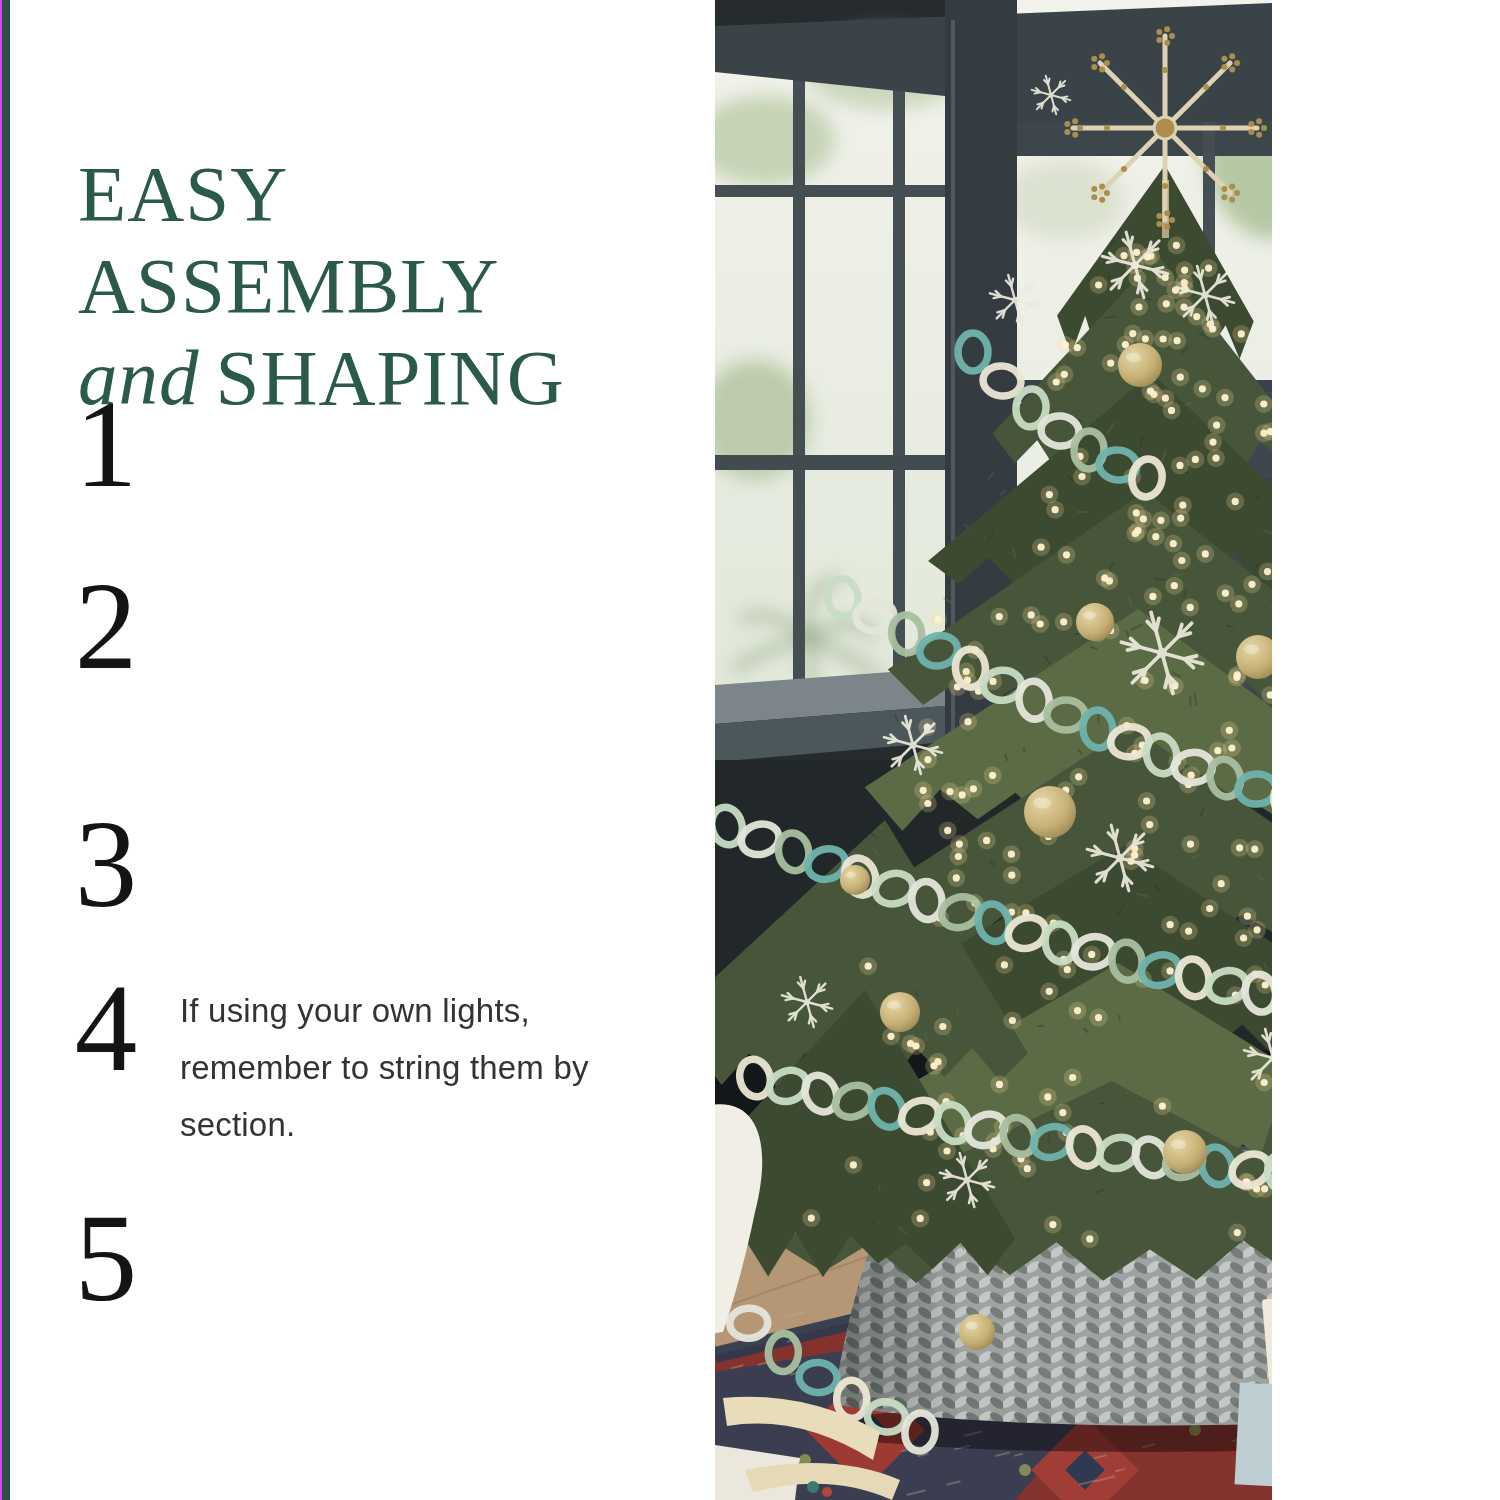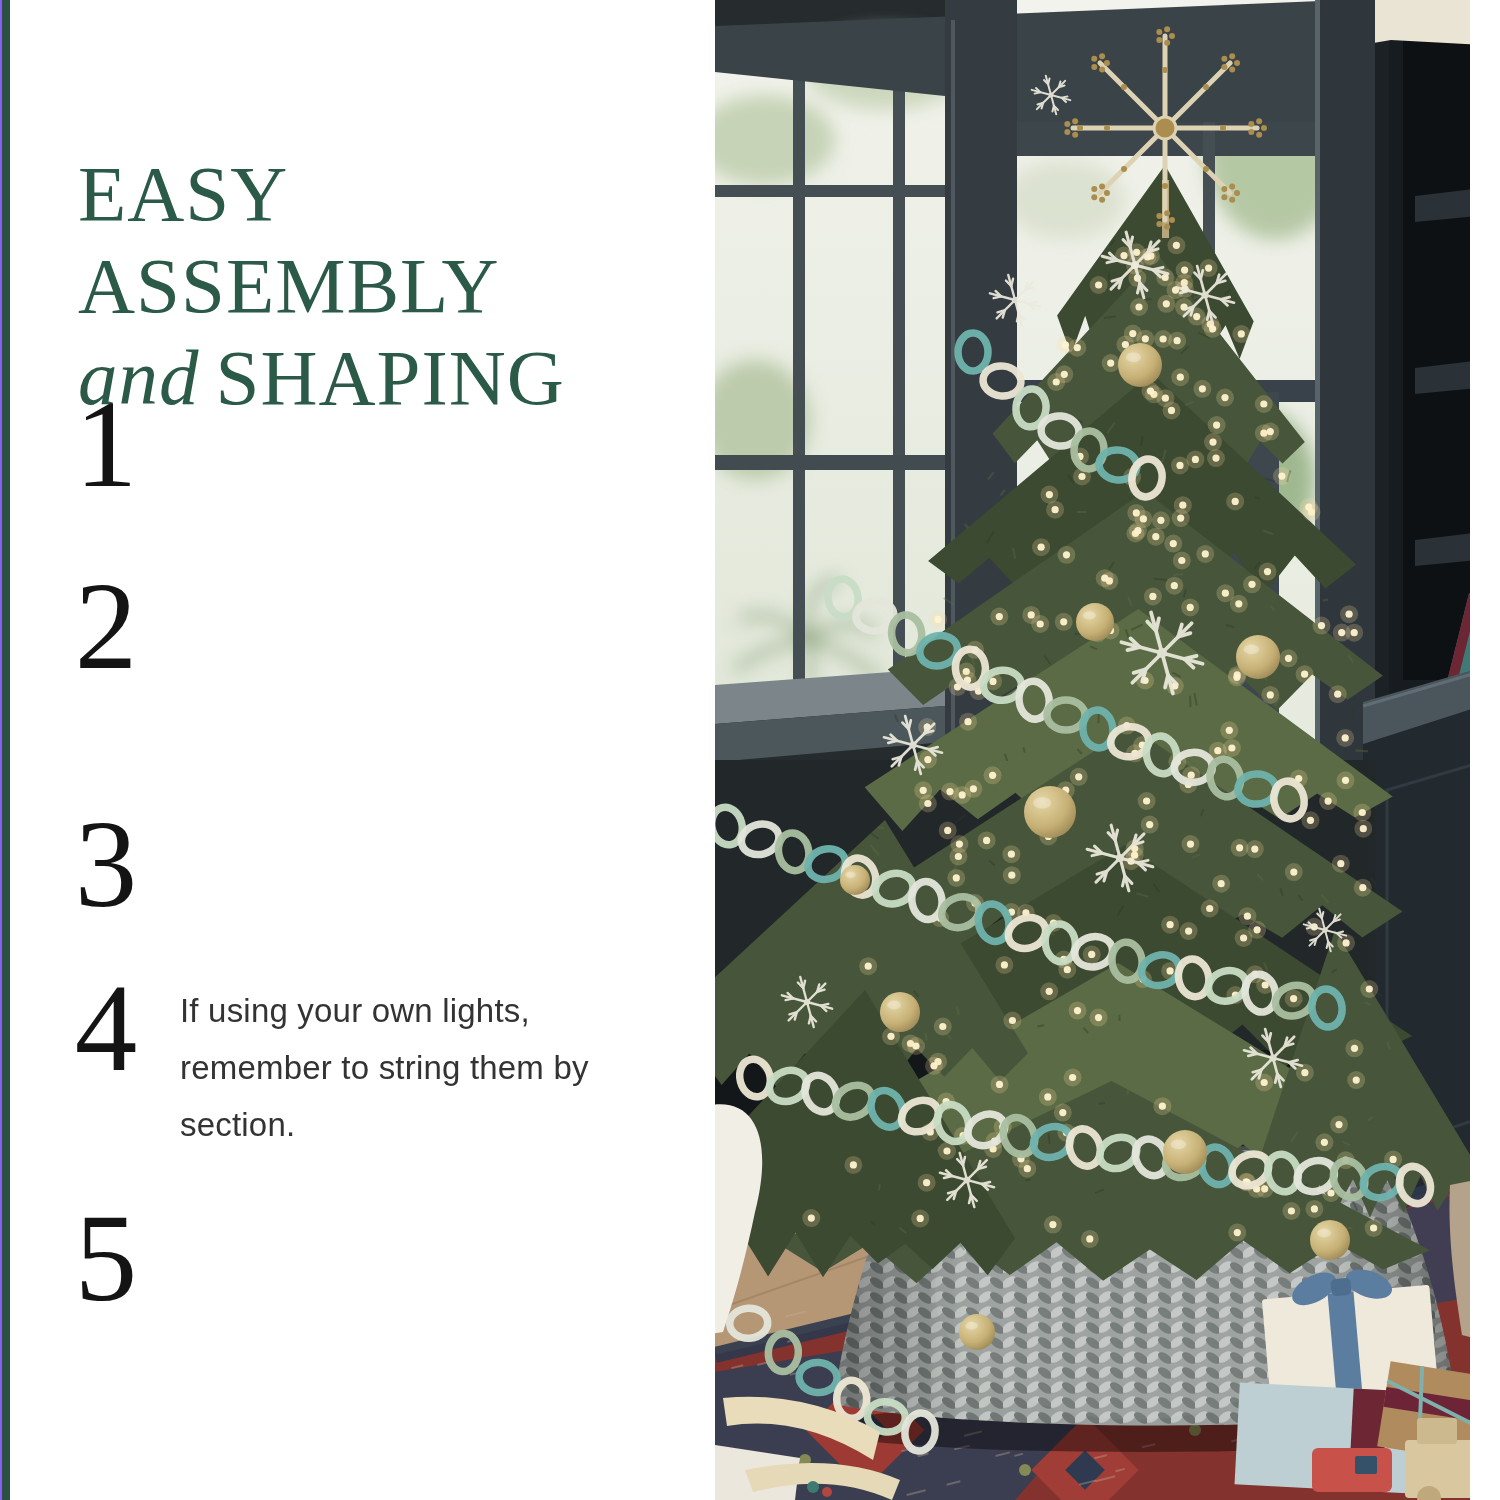--- a/index.html
+++ b/index.html
@@ -1,16 +1,16 @@
 <!DOCTYPE html>
 <html><head>
 <meta charset="utf-8">
 <style>
   html,body{margin:0;padding:0;}
-  #stage{position:relative;width:1470px;height:1500px;background:#8b5cf6;overflow:hidden;
+  #stage{position:relative;width:1272px;height:1500px;background:#d946ef;overflow:hidden;
          font-family:"Liberation Sans",sans-serif;text-decoration:underline;}
   #accent-bar{position:absolute;left:2px;top:0;width:8px;height:1500px;background:#2a5143;}
   #left-panel{position:absolute;left:10px;top:0;width:705px;height:1500px;background:#ffffff;}
   #title{position:absolute;left:68px;top:148px;color:#2b5a48;
          font-family:"Liberation Serif",serif;font-size:79px;line-height:92px;letter-spacing:1px;}
   #title .t-italic{font-style:italic;text-transform:lowercase;margin-right:16px;}
   .step{position:absolute;left:40px;width:640px;}
   .step-num{position:absolute;left:0;top:-16px;width:112px;text-align:center;
             font-family:"Liberation Serif",serif;font-size:125px;line-height:1;color:#141414;}
   .step-text{margin-left:130px;font-size:33px;line-height:57px;color:#333333;

